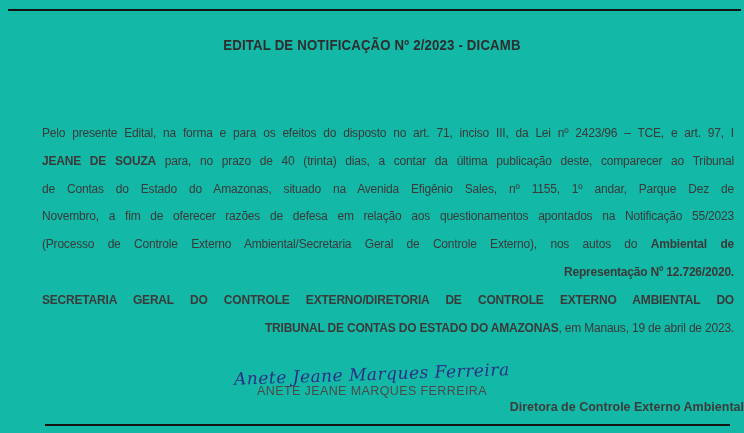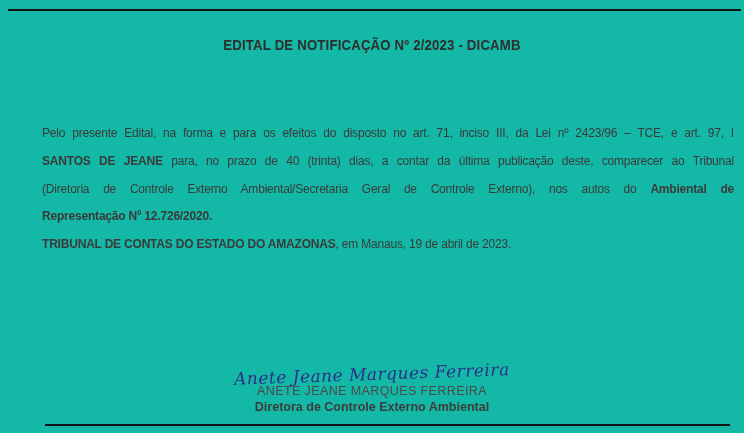--- a/index.html
+++ b/index.html
@@ -53,20 +53,21 @@
     font-size: 12px;
     line-height: 27.8px;
     color: #3a3a3a;
     letter-spacing: -0.2px;
     margin-top: 38px;
   }
   .line {
     height: 27.8px;
     overflow: hidden;
     white-space: normal;
+    text-align: right;
   }
   .line.j {
     text-align: justify;
     text-align-last: justify;
     -moz-text-align-last: justify;
   }
   .seg-b {
     font-weight: bold;
   }
   .sig-block {
@@ -93,43 +94,53 @@
     letter-spacing: 0.4px;
     color: #4a4a4a;
     line-height: 14px;
   }
   .sig-role {
     font-size: 12.5px;
     font-weight: bold;
     color: #3c3c3c;
     line-height: 14px;
     margin-top: 2px;
+    text-align: right;
   }
 </style>
 </head>
 <body>
 
 <div class="page">
 
   <div class="rule rule-top"></div>
 
   <h1 class="title">EDITAL DE NOTIFICAÇÃO Nº 2/2023 - DICAMB</h1>
 
   <div class="body-block">
     <div class="line j">
       <span>Pelo presente Edital, na forma e para os efeitos do disposto no art. 71, inciso III, da Lei nº 2423/96 – TCE, e art. 97, I</span>
     </div>
     <div class="line j">
-      <span class="seg-b">SANTOS DE JEANE</span><span> para, no prazo de 40 (trinta) dias, a contar da última publicação deste, comparecer ao Tribunal</span>
+      <span class="seg-b">JEANE DE SOUZA</span><span> para, no prazo de 40 (trinta) dias, a contar da última publicação deste, comparecer ao Tribunal</span>
     </div>
     <div class="line j">
-      <span>(Diretoria de Controle Externo Ambiental/Secretaria Geral de Controle Externo), nos autos do </span><span class="seg-b">Ambiental de</span>
+      <span>de Contas do Estado do Amazonas, situado na Avenida Efigênio Sales, nº 1155, 1º andar, Parque Dez de</span>
+    </div>
+    <div class="line j">
+      <span>Novembro, a fim de oferecer razões de defesa em relação aos questionamentos apontados na Notificação 55/2023</span>
+    </div>
+    <div class="line j">
+      <span>(Processo de Controle Externo Ambiental/Secretaria Geral de Controle Externo), nos autos do </span><span class="seg-b">Ambiental de</span>
     </div>
     <div class="line">
       <span class="seg-b">Representação Nº 12.726/2020.</span>
+    </div>
+    <div class="line j">
+      <span class="seg-b">SECRETARIA GERAL DO CONTROLE EXTERNO/DIRETORIA DE CONTROLE EXTERNO AMBIENTAL DO</span>
     </div>
     <div class="line">
       <span class="seg-b">TRIBUNAL DE CONTAS DO ESTADO DO AMAZONAS</span><span>, em Manaus, 19 de abril de 2023.</span>
     </div>
   </div>
 
   <div class="sig-block">
     <div class="sig-hand">Anete Jeane Marques Ferreira</div>
     <div class="sig-name">ANETE JEANE MARQUES FERREIRA</div>
     <div class="sig-role">Diretora de Controle Externo Ambiental</div>

